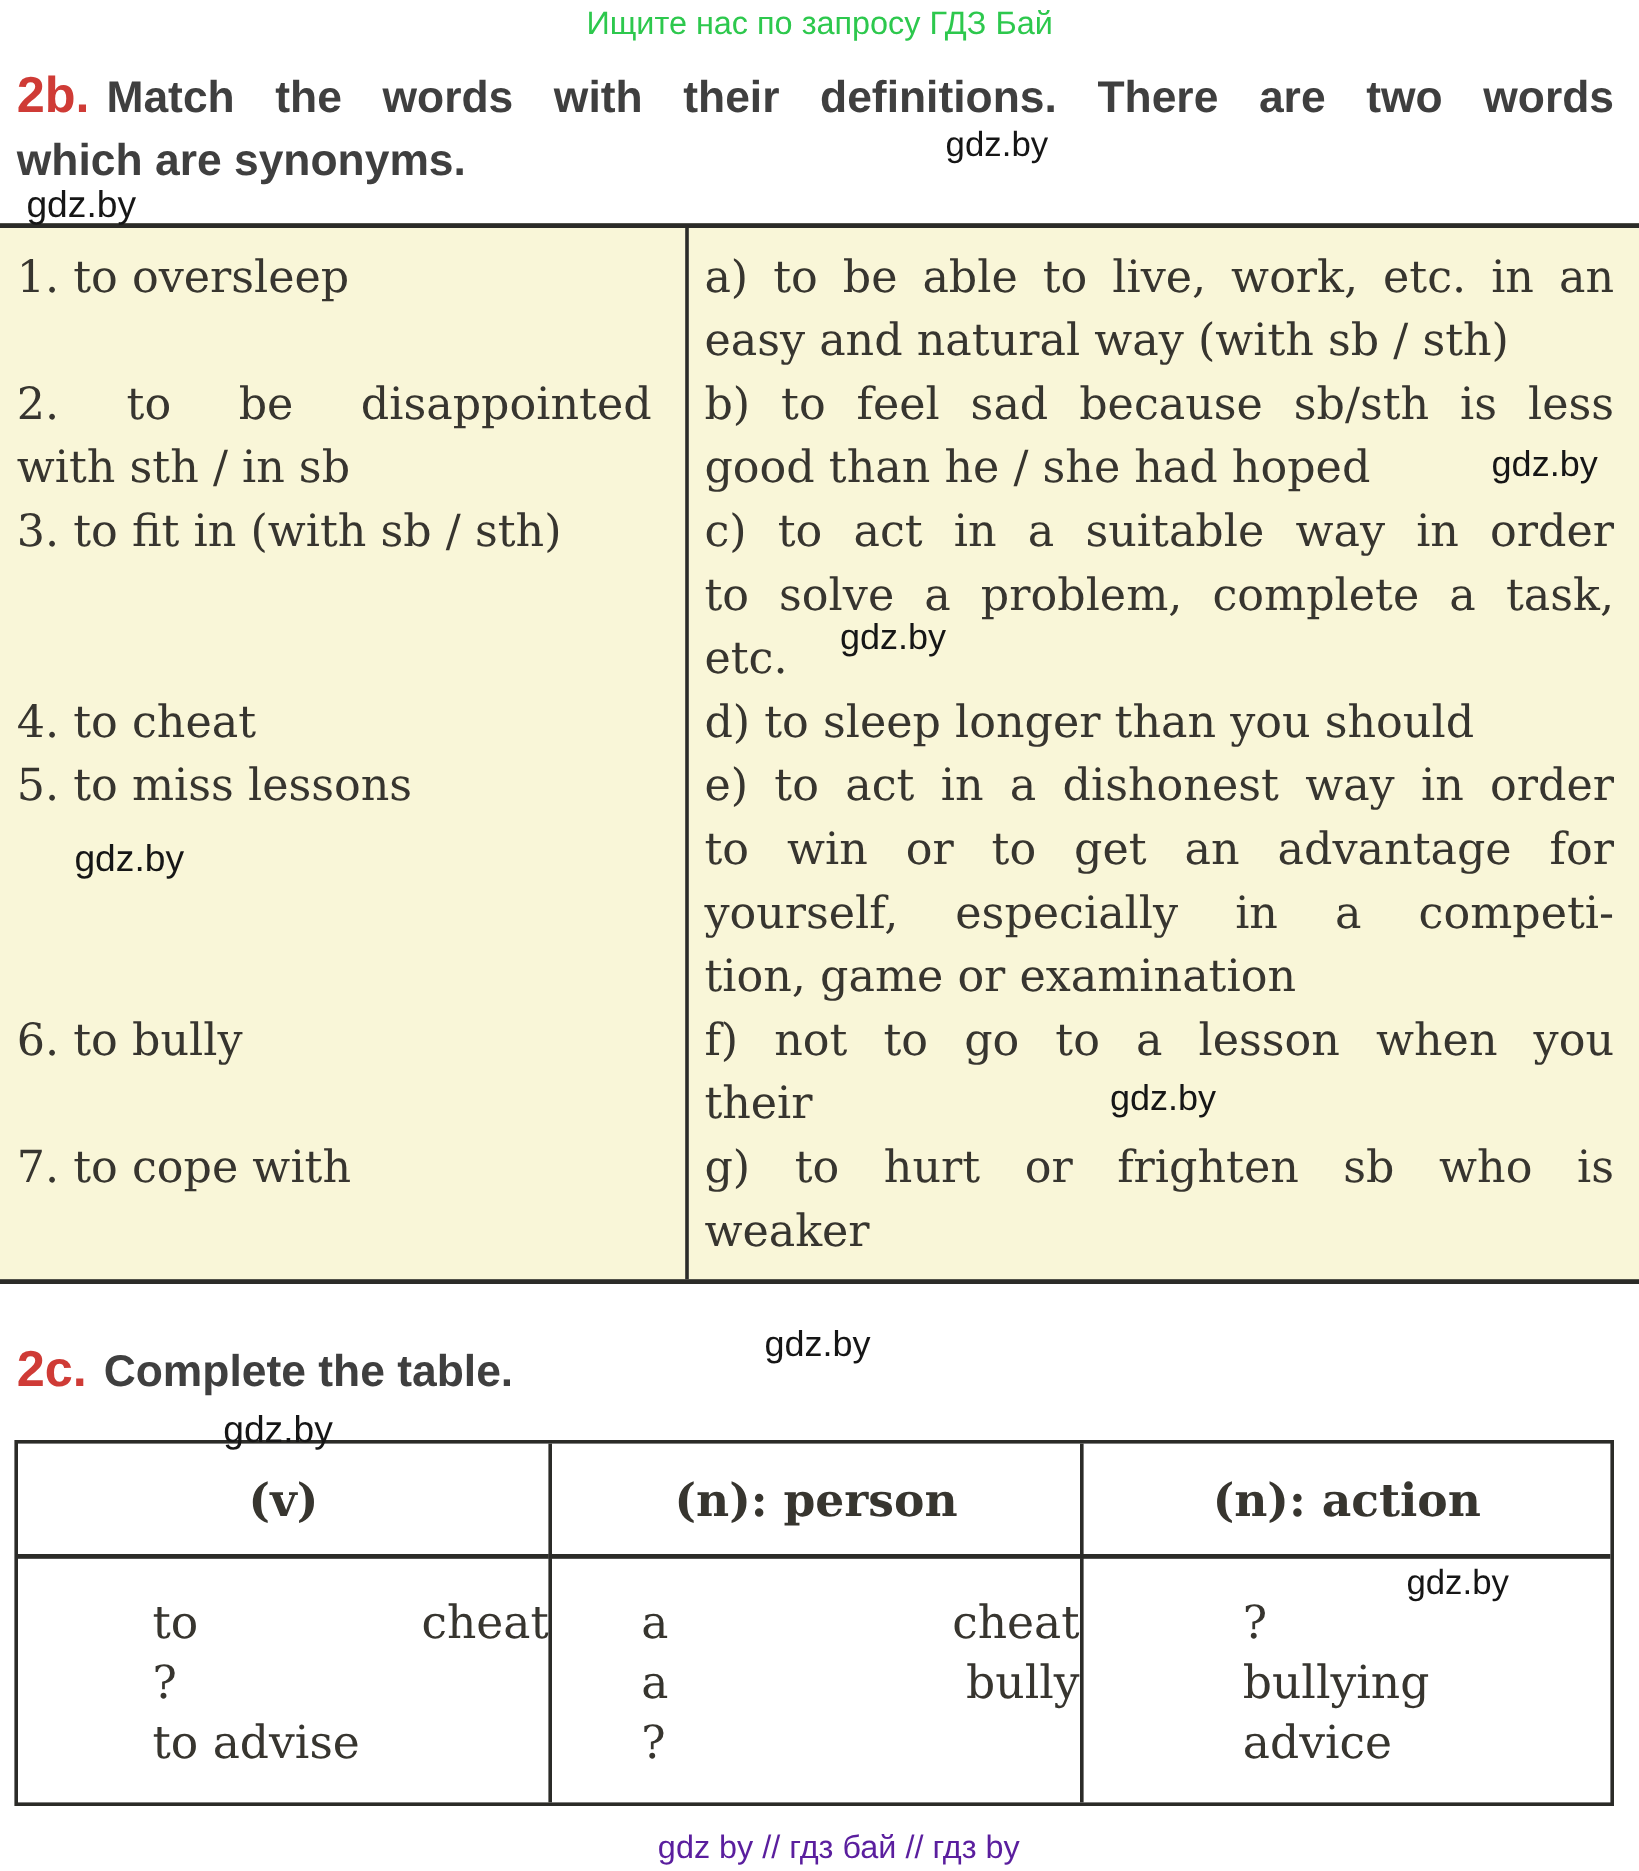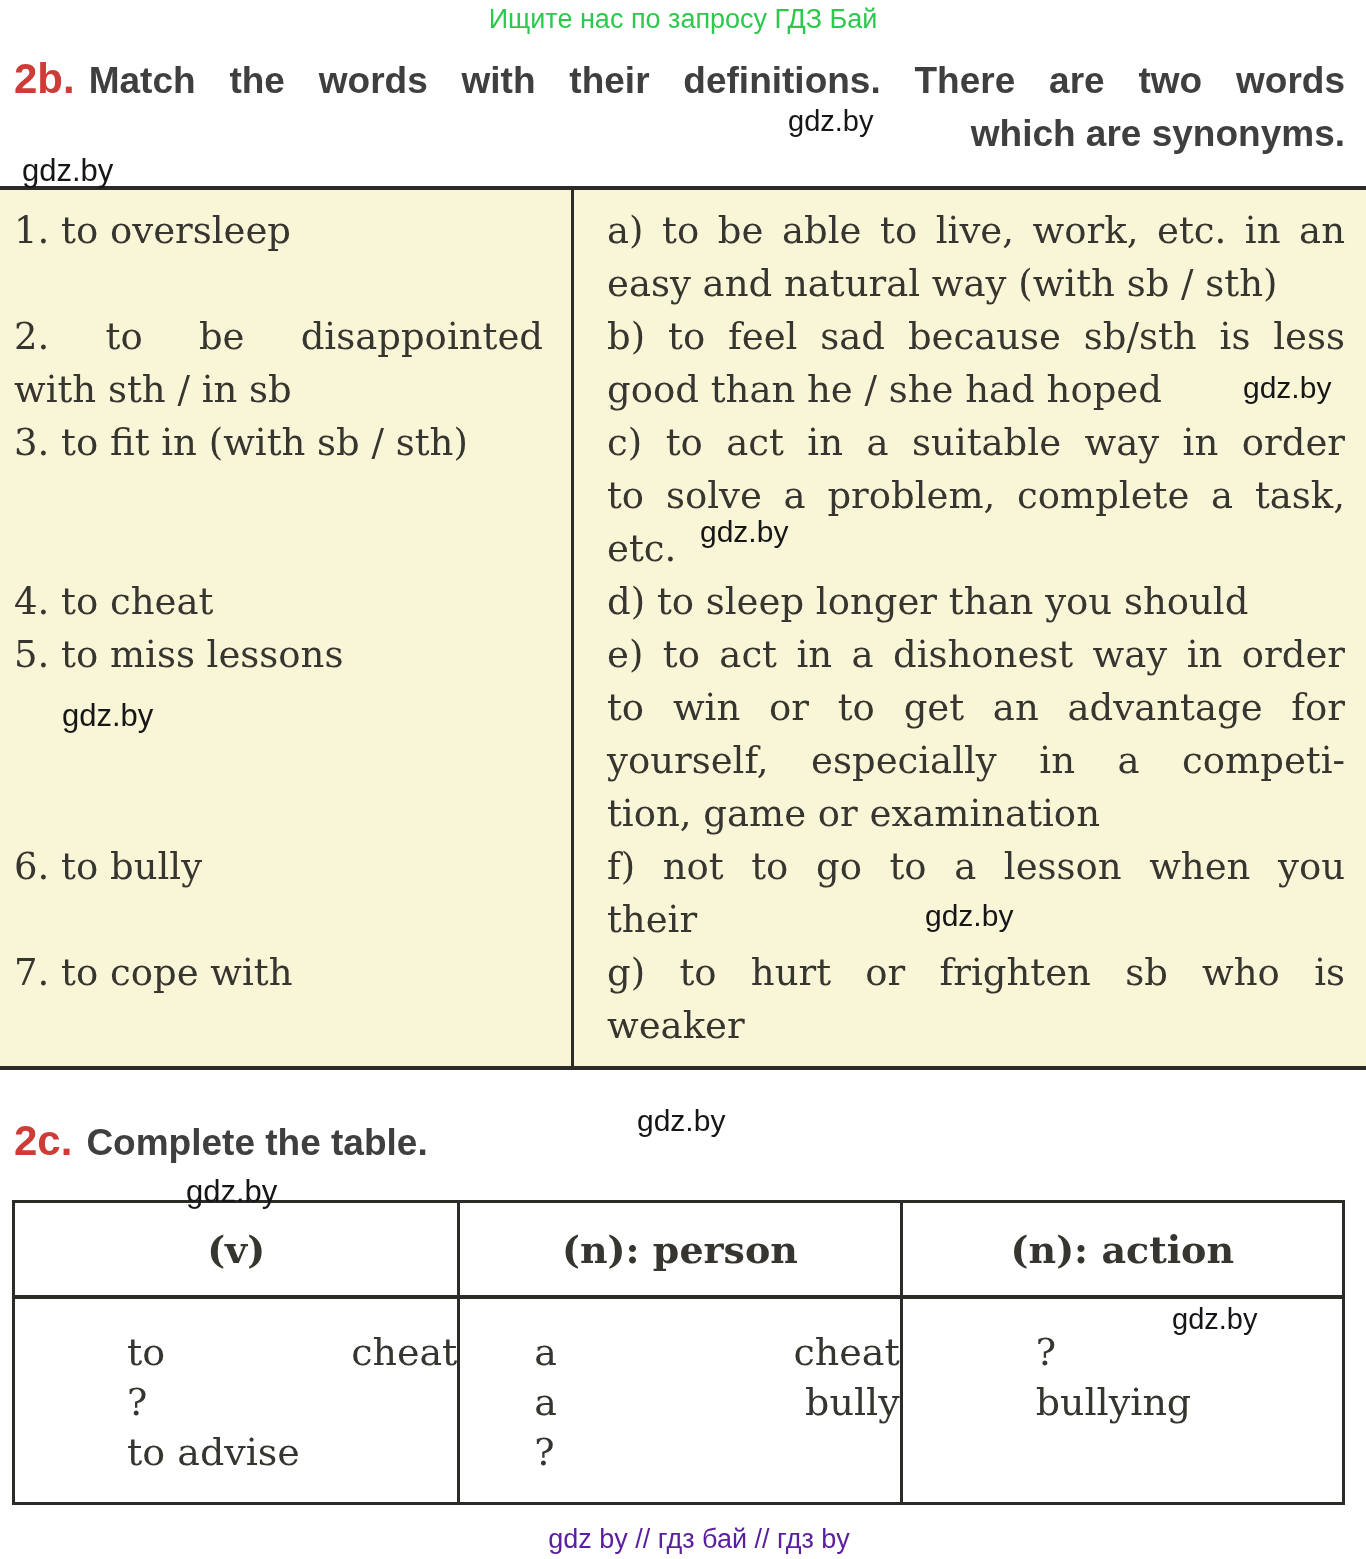--- a/index.html
+++ b/index.html
@@ -15,39 +15,39 @@
     text-align:center;
     font-family:"Liberation Sans", sans-serif;
     font-size:27px; line-height:30px; color:#2dc84d;
   }
 
   
   .ex-block { position:absolute; font-family:"Liberation Sans", sans-serif; font-weight:bold; color:#3f3f3f; }
   .ex2b { top:52px; left:14px; right:21px; font-size:37px; line-height:53px; }
   .ex-line1 { display:flex; align-items:baseline; }
   .ex-num { color:#cf3b36; font-size:42px; margin-right:14px; flex:none; }
-  .ex-instr { display:block;text-align:right; }
+  .ex-instr { display:block; }
   .ex-instr.stretch { flex:1; text-align:justify; text-align-last:justify; }
   .ex2c { top:1116px; left:14px; font-size:37px; line-height:50px; display:flex; align-items:baseline; }
 
   
   .match-table {
     position:absolute; top:186px; left:0; width:1366px; height:884px;
     box-sizing:border-box;
     background:#f9f6d8;
     border-top:4px solid #2b2b28; border-bottom:4px solid #2b2b28;
     padding:14px 0;
     color:#37352f; font-size:37px; line-height:53px;
   }
   .match-table::before {
     content:""; position:absolute; left:571px; top:0; bottom:0; width:3px; background:#2b2b28;
   }
   .mt-row { display:grid; grid-template-columns:571px 1fr; }
   .mt-left  { padding:0 28px 0 14px; }
-  .mt-right { padding:0 21px 0 36px; }
+  .mt-right { padding:0 21px 0 16px; }
   .tline { display:block; }
   .tline.stretch { text-align:justify; text-align-last:justify; }
 
   
   .form-table {
     position:absolute; top:1200px; left:12px; width:1333px; height:305px;
     box-sizing:border-box;
     display:grid; grid-template-columns:1fr 1fr 1fr; grid-template-rows:96px 1fr;
     border:3px solid #2b2b28;
     color:#37352f; font-size:38px;
@@ -176,20 +176,21 @@
         <div class="tline">to advise</div>
       </div>
       <div class="ft-cell c1">
         <div class="tline stretch">a cheat</div>
         <div class="tline stretch">a bully</div>
         <div class="tline">?</div>
       </div>
       <div class="ft-cell c2">
         <div class="tline stretch">?</div>
         <div class="tline stretch">bullying</div>
+        <div class="tline">advice</div>
       </div>
     </div>
 
   <div class="footer">gdz by  //  гдз бай  //  гдз by</div>
 
   <div id="wm-layer">
       <span class="wm" style="left: 788px; top: 106px; font-size: 29px;">gdz.by</span>
       <span class="wm" style="left: 22px; top: 154px; font-size: 31px;">gdz.by</span>
       <span class="wm" style="left: 1243px; top: 371px; font-size: 30px;">gdz.by</span>
       <span class="wm" style="left: 700px; top: 515px; font-size: 30px;">gdz.by</span>

